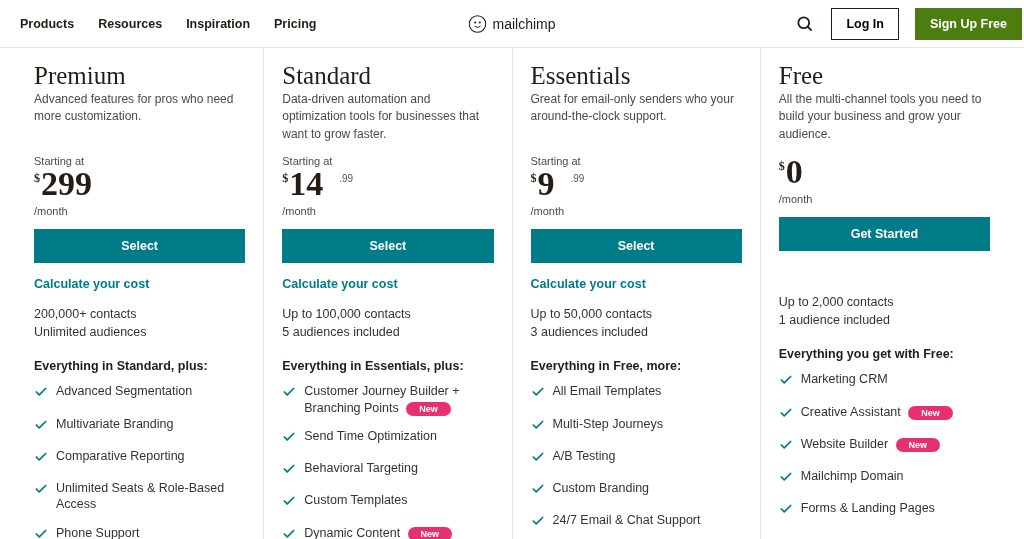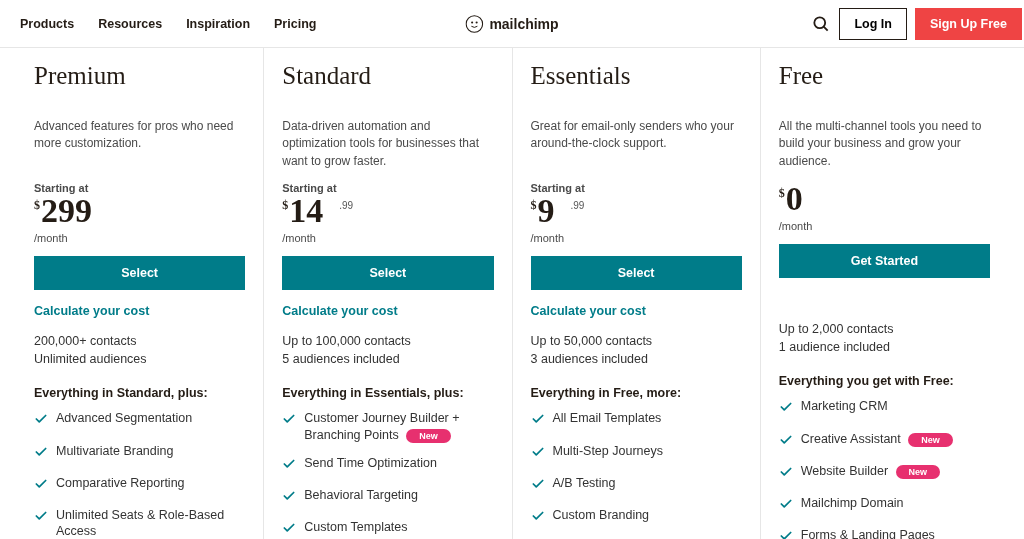--- a/index.html
+++ b/index.html
@@ -30,67 +30,66 @@
       color:#241c15;
       cursor:pointer;
     }
     .brand {
       position:absolute;
       left:50%;
       transform:translateX(-50%);
       display:flex;
       align-items:center;
       gap:6px;
-      font-weight:700;
+      font-weight:400;
       font-size:14px;
     }
     .right {
       margin-left:auto;
       display:flex;
       align-items:center;
-      gap:8px;
+      gap:16px;
     }
     .search-icon svg { display:block; }
     .btn {
       font-size:12.5px;
       font-weight:600;
       padding:8px 14px;
       cursor:pointer;
       border:1px solid transparent;
     }
     .btn-login { border:1px solid #241c15; background:#fff; }
-    .btn-signup { background:#ef4444; color:#fff; }
+    .btn-signup { background:#4d7c0f; color:#fff; }
     .plans {
       display:flex;
       padding:0 16px;
     }
     .plan {
       flex:1;
       border-right:1px solid #e6e6e6;
       padding:14px 18px 0 18px;
     }
     .plan:last-child { border-right:none; }
     .plan h2 {
       font-family: Georgia, "Times New Roman", serif;
       font-weight:400;
       font-size:25px;
       color:#241c15;
-      margin-bottom:28px;
+      margin-bottom:1px;
     }
     .desc {
       font-size:12px;
       line-height:1.45;
       color:#4a4a4a;
       min-height:52px;
       margin-bottom:12px;
     }
     .starting {
       font-size:11px;
       color:#4a4a4a;
-      font-weight:bold;
     }
     .price-row { display:flex; align-items:flex-start; }
     .price {
       font-family: Georgia, "Times New Roman", serif;
       font-size:34px;
       font-weight:700;
       color:#241c15;
       line-height:1;
     }
     .dollar {

